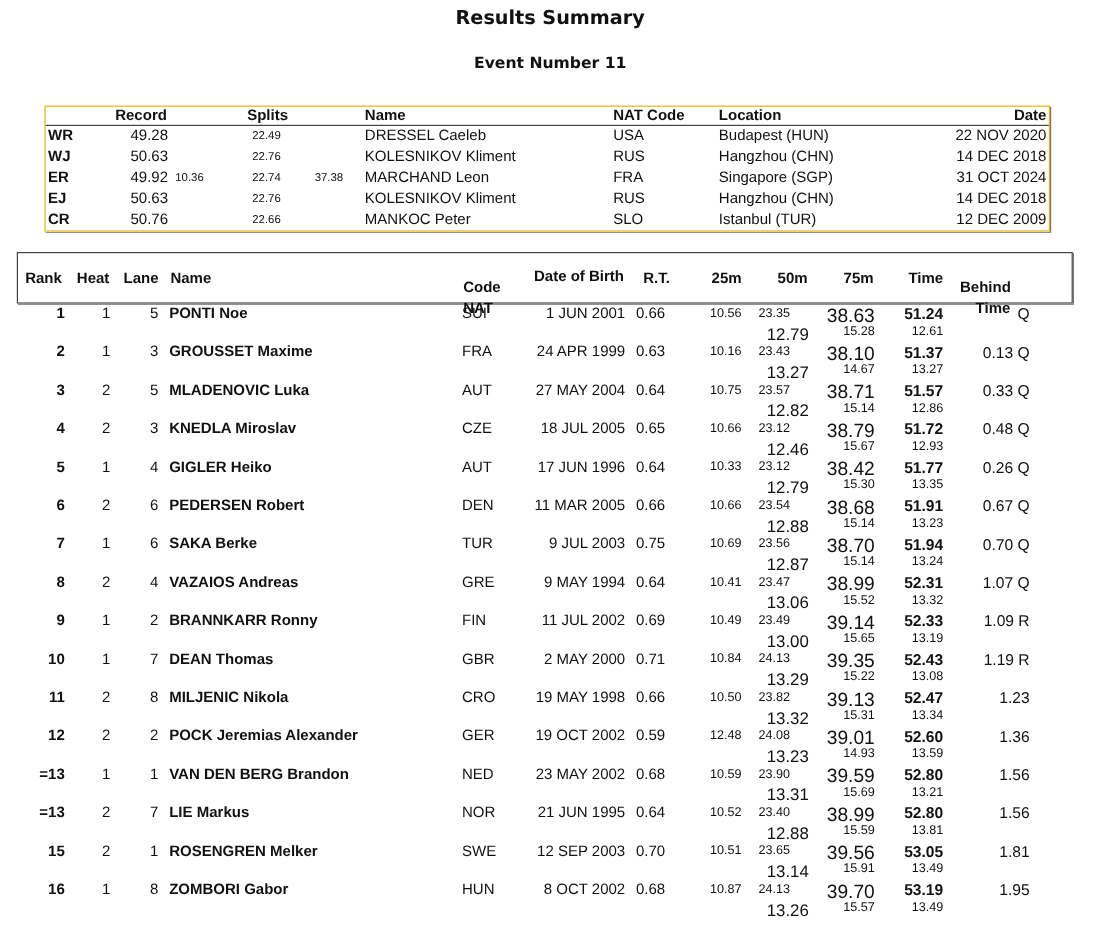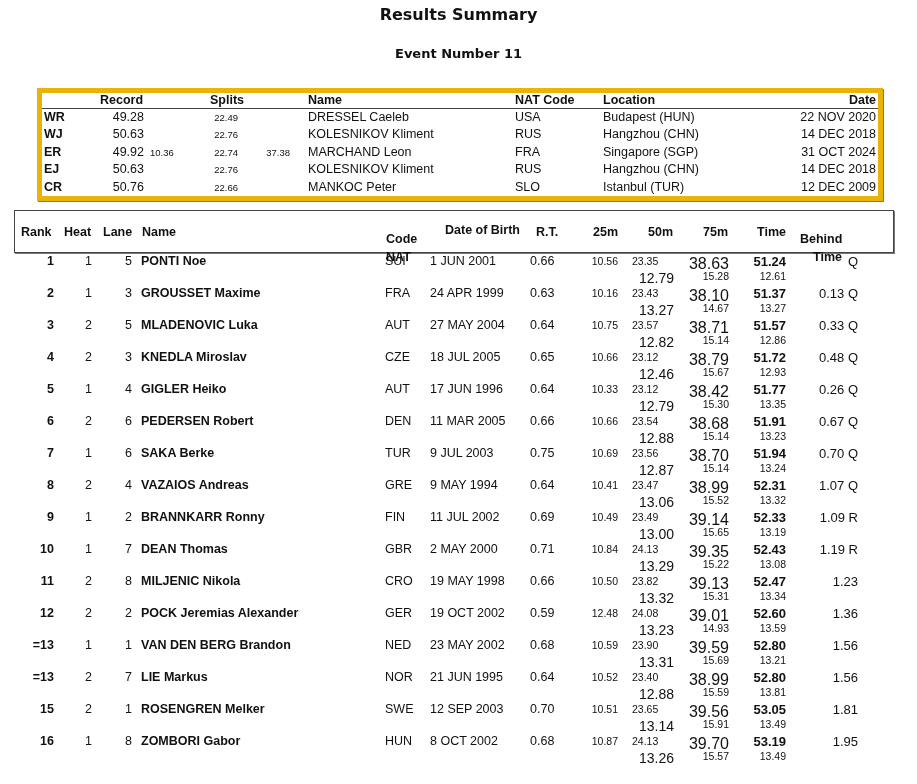--- a/index.html
+++ b/index.html
@@ -11,21 +11,21 @@
       position: absolute; left: 0; width: 917px; top: 5px; text-align: center;
       font-family: "DejaVu Sans", sans-serif; font-size: 16px; font-weight: bold;
     }
     .subtitle {
       position: absolute; left: 0; width: 917px; top: 46px; text-align: center;
       font-family: "DejaVu Sans", sans-serif; font-size: 13px; font-weight: bold;
     }
     
     .records {
       position: absolute; left: 37px; top: 88px; width: 836px; height: 103px;
-      border: 5px solid #eab308; box-shadow: 1px 1px 0 #777;
+      border: 1px solid #eab308; box-shadow: 1px 1px 0 #777;
       font-size: 12.5px;
     }
     .rec-row { position: absolute; left: 0; width: 100%; height: 17px; line-height: 17px; }
     .rec-row.hdr { top: 0; font-weight: bold; border-bottom: 1px solid #444; height: 15px; line-height: 15px;}
     .rec-row span { position: absolute; white-space: nowrap; }
     .r-code { left: 2px; font-weight: bold; }
     .r-rec { left: 52px; width: 50px; text-align: right; }
     .r-s1 { left: 108px; width: 38px; text-align: left; font-size: 9.5px; }
     .r-s2 { left: 158px; width: 38px; text-align: right; font-size: 9.5px; }
     .r-s3 { left: 210px; width: 38px; text-align: right; font-size: 9.5px; }
@@ -47,21 +47,21 @@
     .h-top { top: 3px; margin-top: 36px; }
     .h-bot { top: 21px; }
 
     .row { position: absolute; left: 0; width: 917px; height: 32px; font-size: 12.5px; }
     .row span { position: absolute; white-space: nowrap; }
     .c-rank { left: 14px; width: 40px; text-align: right; font-weight: bold; top: 0; }
     .c-heat { left: 70px; width: 22px; text-align: right; top: 0; }
     .c-lane { left: 108px; width: 24px; text-align: right; top: 0; }
     .c-name { left: 141px; font-weight: bold; top: 0; }
     .c-nat { left: 385px; top: 0; }
-    .c-dob { left: 430px; width: 91px; text-align: left; top: 0; }
+    .c-dob { left: 430px; width: 91px; text-align: right; top: 0; }
     .c-rt { left: 530px; top: 0; }
     .c-25 { left: 578px; width: 40px; text-align: right; font-size: 10.5px; top: 1px; }
     .c-50 { left: 632px; width: 42px; text-align: left; font-size: 10.5px; top: 1px; }
     .c-75 { left: 687px; width: 42px; text-align: right; font-size: 16px; top: 1px; }
     .c-time { left: 742px; width: 44px; text-align: right; font-weight: bold; font-size: 13px; top: 0; }
     .c-behind { left: 800px; width: 58px; text-align: right; font-size: 13px; top: 0; }
     .c-50b { left: 632px; width: 42px; text-align: right; font-size: 14px; top: 16px; }
     .c-75b { left: 687px; width: 42px; text-align: right; font-size: 10.5px; top: 16px; }
     .c-timeb { left: 742px; width: 44px; text-align: right; font-size: 10.5px; top: 16px; }
   </style>

